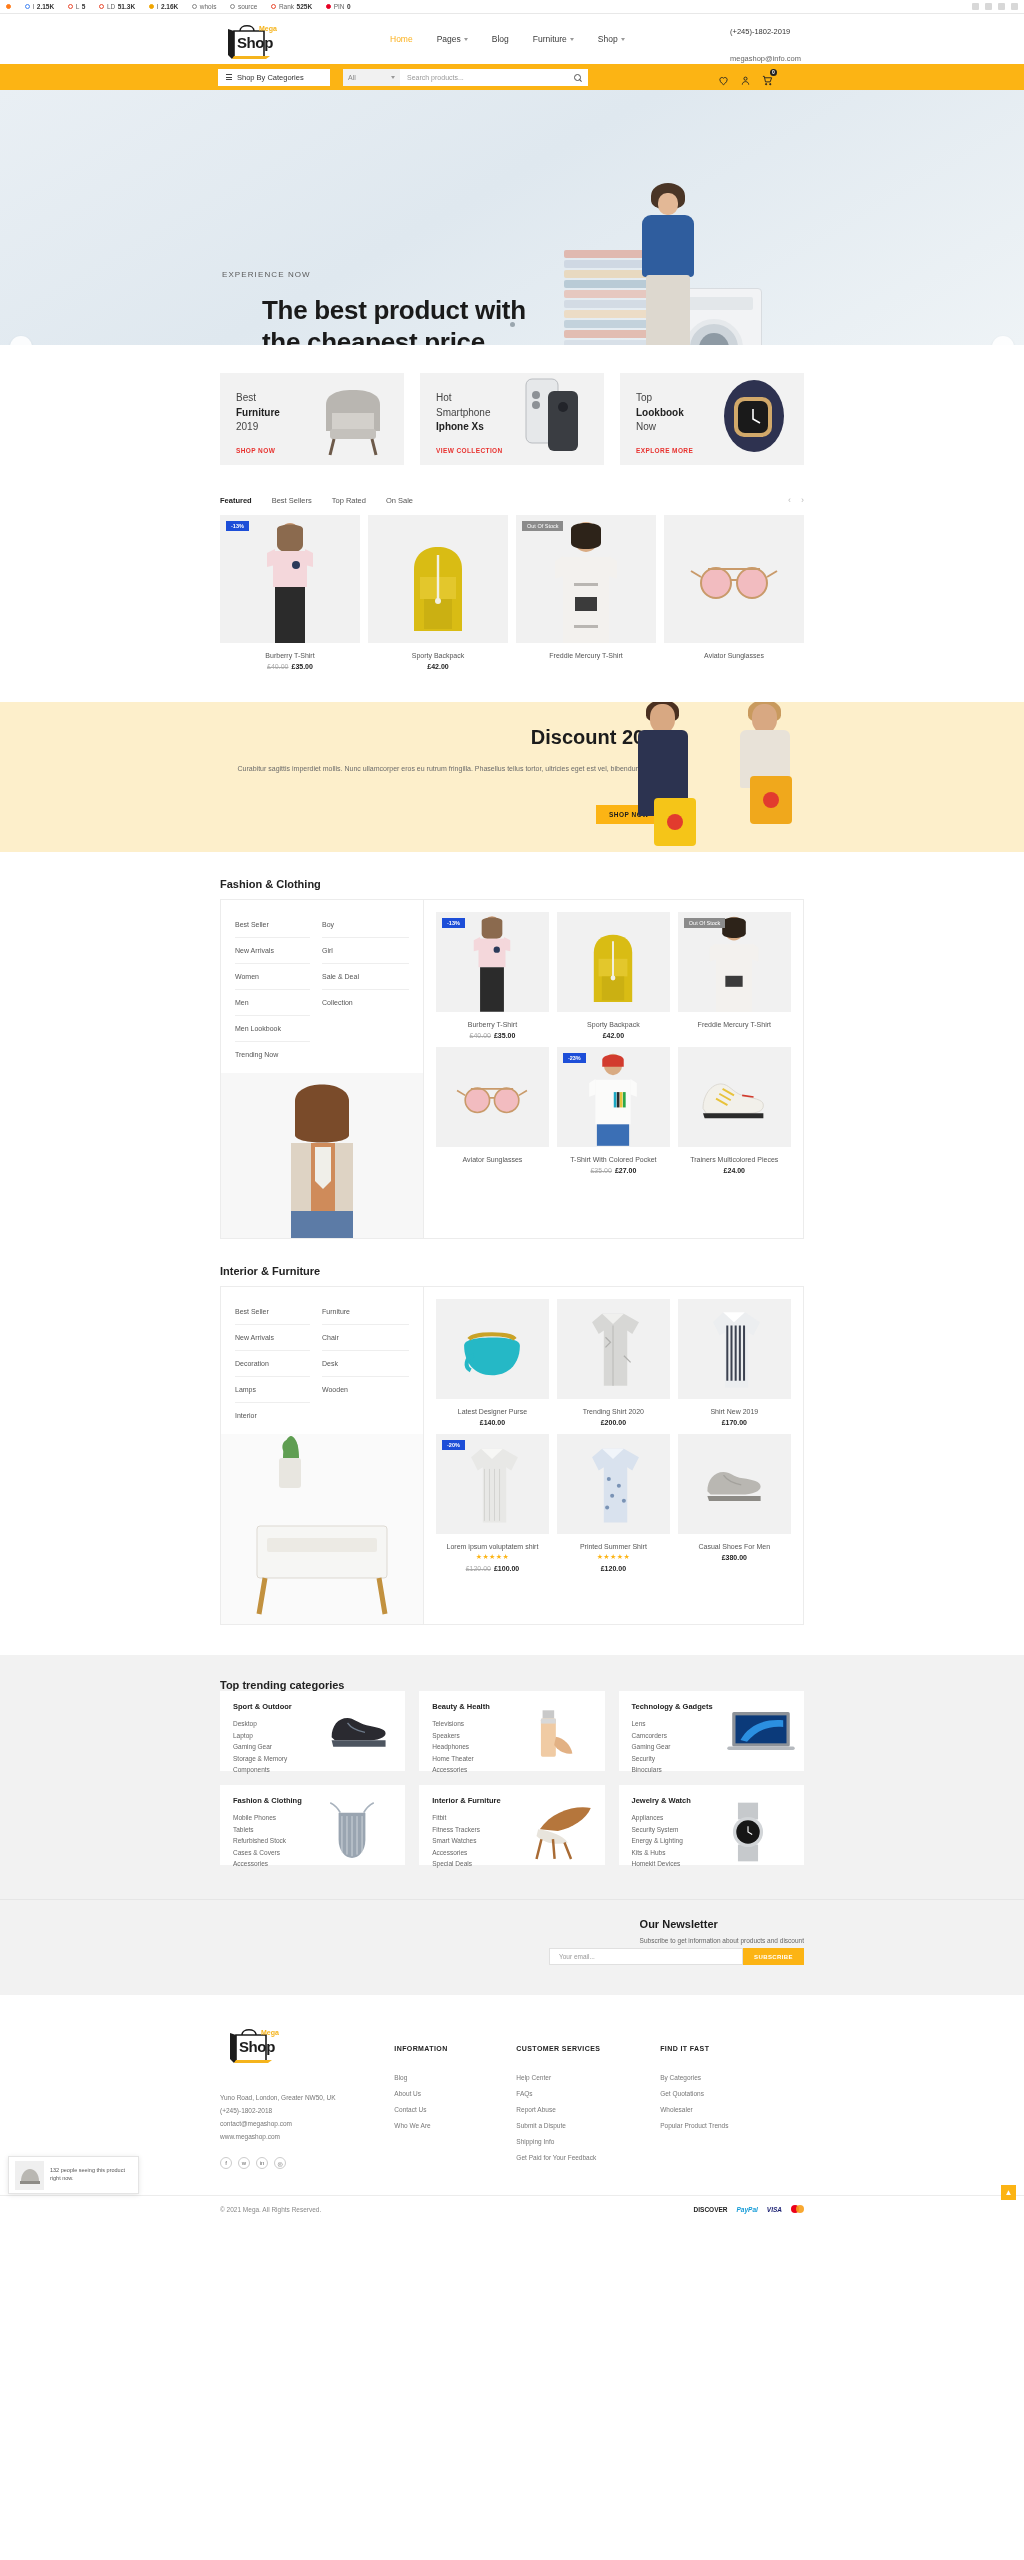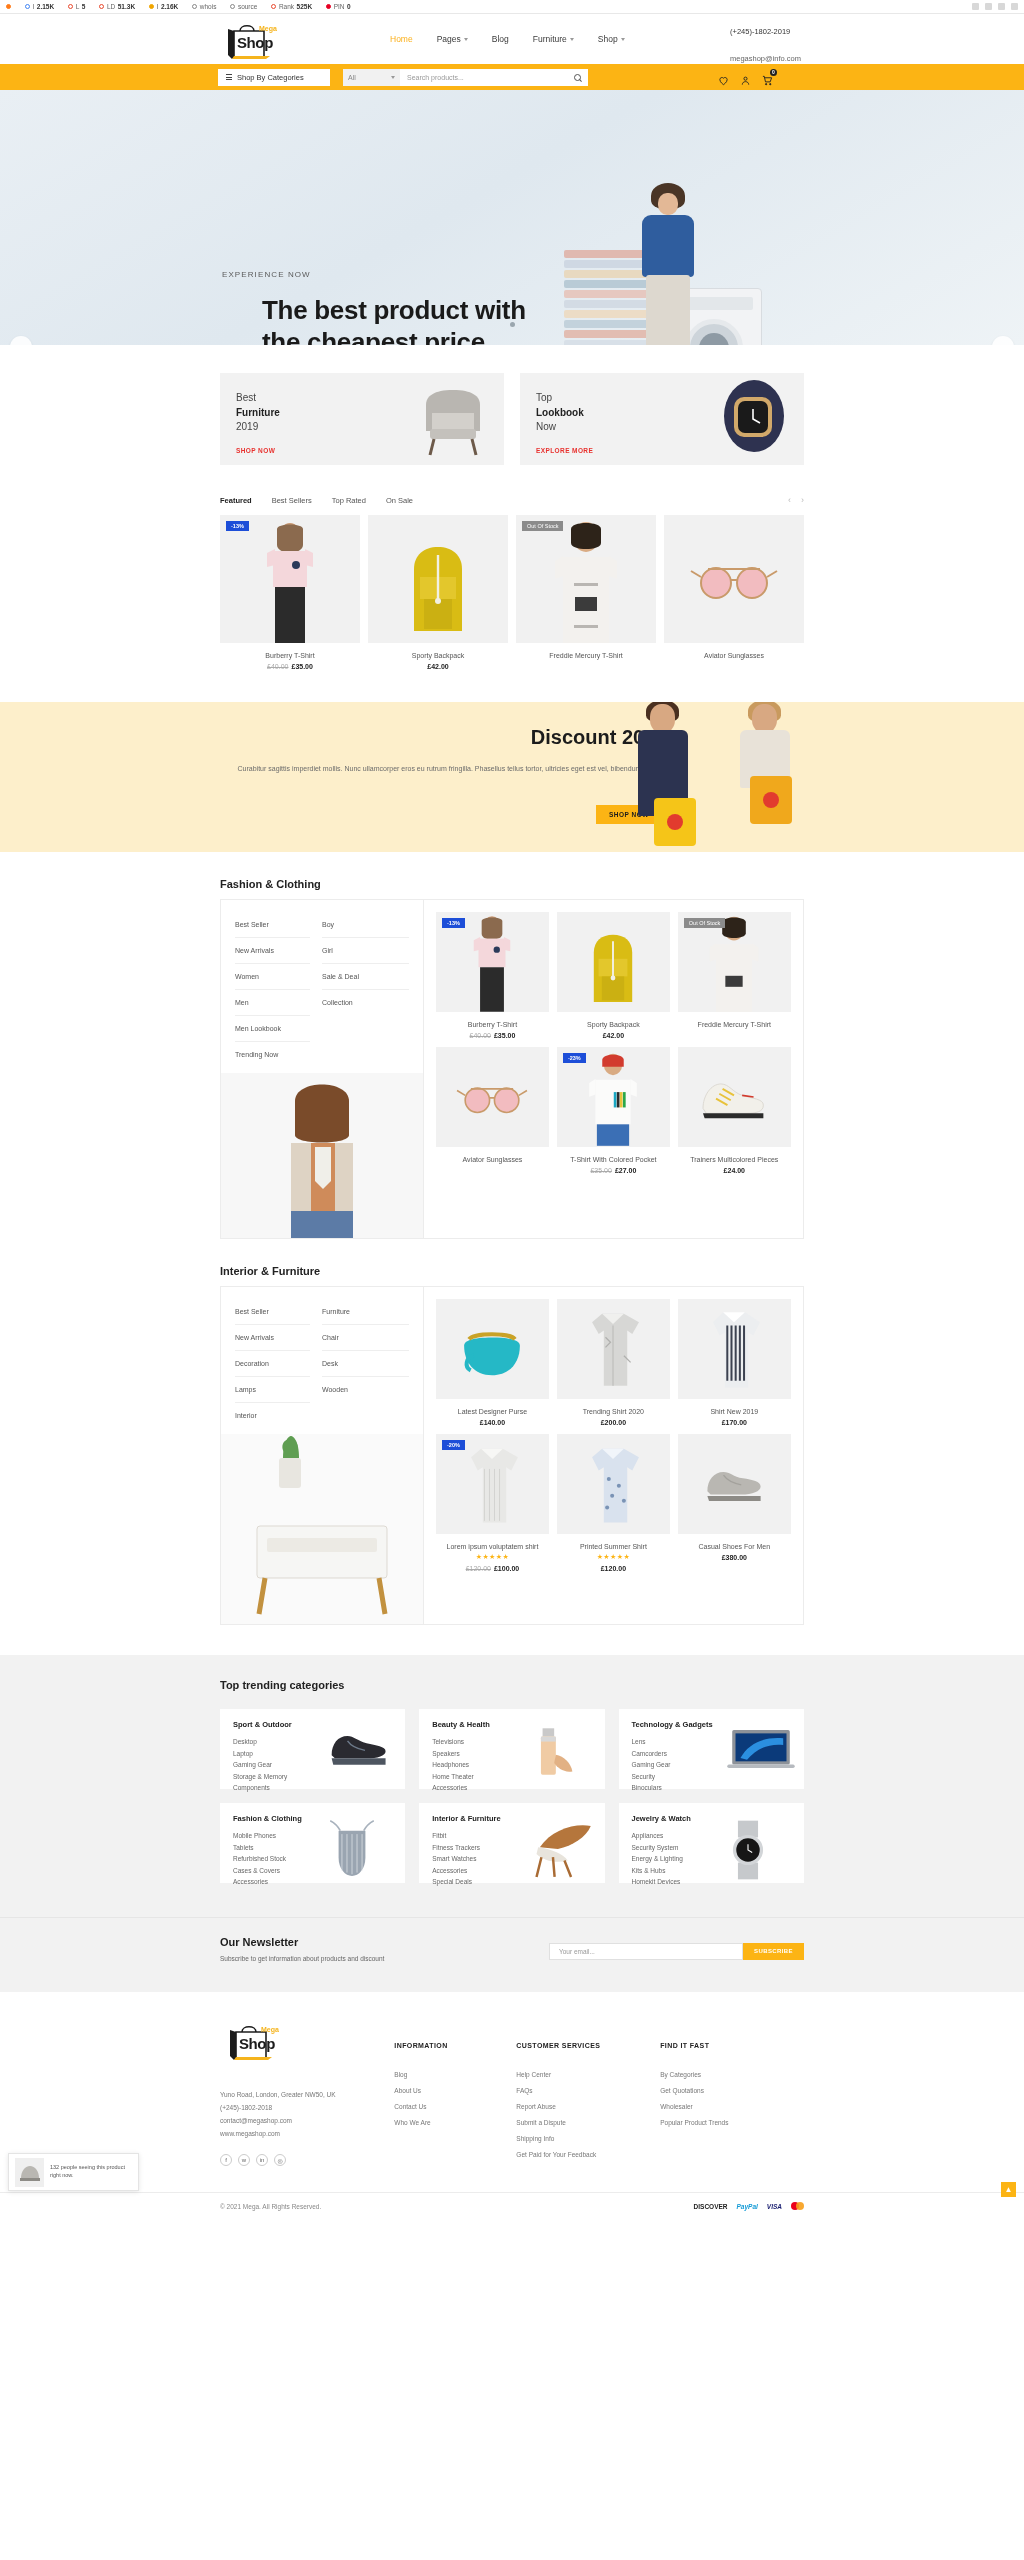--- a/index.html
+++ b/index.html
@@ -209,34 +209,35 @@
   .cat-col:first-child .cat-link { margin-right:12px; }
   .cat-link.last { border-bottom:none; }
   .cat-img { height:165px; position:relative; overflow:hidden; margin-top:6px;}
   .cat-right { flex:1; padding:12px 12px 14px; }
   .cat-grid { display:flex; flex-wrap:wrap; gap:8px; }
   .cat-grid .prod-card { flex:0 0 calc(33.333% - 5.4px); }
   .cat-grid .prod-thumb { height:100px; }
 
   
   .trending { background:#f2f2f2; margin-top:30px; padding:24px 220px 34px;}
-  .trending-title { font-size:11px; font-weight:bold; color:#222; margin-bottom:18px;}
+  .trending-title { font-size:11px; font-weight:bold; color:#222; }
   .tc-grid { display:flex; flex-wrap:wrap; gap:14px; }
   .tc-card {
     flex:0 0 calc(33.333% - 9.4px); background:#fff; height:80px; position:relative; padding:11px 13px;
     cursor:pointer;
   }
   .tc-title { font-size:7.5px; font-weight:bold; color:#222; margin-bottom:7px;}
   .tc-item { font-size:6.5px; color:#666; line-height:1.78; }
   .tc-img { position:absolute; right:8px; top:16px; width:72px; height:56px; }
 
   
   .newsletter {
-    background:#f2f2f2; padding:18px 220px 30px; display:flex; align-items:center;
+    background:#f2f2f2; padding:18px 220px 30px; display:flex; align-items:flex-end;
     border-top:1px solid #e6e6e6;
+    flex-direction:column;
   }
   .nl-left { flex:1; }
   .nl-title { font-size:11px; font-weight:bold; color:#1c1c1c;}
   .nl-sub { font-size:6.5px; color:#666; margin-top:7px;}
   .nl-form { display:flex; height:17px; width:255px; margin-top:4px;}
   .nl-input { flex:1; background:#fff; border:1px solid #e0e0e0; font-size:6.5px; color:#999; display:flex; align-items:center; padding:0 9px;}
   .nl-btn { background:#fcb414; color:#fff; font-size:6px; font-weight:bold; letter-spacing:0.4px; display:flex; align-items:center; padding:0 11px; cursor:pointer;}
 
   
   .footer { background:#fff; padding:28px 220px 0; display:flex; }
@@ -475,20 +476,37 @@
         <svg width="90" height="78" viewBox="0 0 90 78">
           <path d="M18 26c0-9 8-15 27-15s27 6 27 15v26H18z" fill="#b9b6b1"></path>
           <path d="M24 34h42v22H24z" fill="#d3d0cb"></path>
           <rect x="22" y="50" width="46" height="10" rx="3" fill="#c4c1bc"></rect>
           <path d="M26 60l-4 16M64 60l4 16" stroke="#6d5a4a" stroke-width="3"></path>
         </svg>
       </div>
     </div>
     <div class="promo-card">
       <div class="promo-text">
+        <div class="promo-t1">Hot</div>
+        <div class="promo-t1">Smartphone</div>
+        <div class="promo-t1"><b>Iphone Xs</b></div>
+        <span class="promo-link">VIEW COLLECTION</span>
+      </div>
+      <div class="promo-img">
+        <svg width="92" height="84" viewBox="0 0 92 84">
+          <rect x="20" y="6" width="32" height="64" rx="6" fill="#e6e8ea" stroke="#b9bcc0"></rect>
+          <rect x="42" y="18" width="30" height="60" rx="6" fill="#3a3d42"></rect>
+          <circle cx="57" cy="34" r="5" fill="#22242a"></circle>
+          <circle cx="30" cy="22" r="4" fill="#8d9196"></circle>
+          <circle cx="30" cy="32" r="4" fill="#8d9196"></circle>
+        </svg>
+      </div>
+    </div>
+    <div class="promo-card">
+      <div class="promo-text">
         <div class="promo-t1">Top</div>
         <div class="promo-t1"><b>Lookbook</b></div>
         <div class="promo-t1">Now</div>
         <span class="promo-link">EXPLORE MORE</span>
       </div>
       <div class="promo-img">
         <svg width="88" height="82" viewBox="0 0 88 82">
           <ellipse cx="44" cy="41" rx="30" ry="36" fill="#2e3250"></ellipse>
           <rect x="24" y="22" width="38" height="40" rx="10" fill="#d2a96a"></rect>
           <rect x="28" y="26" width="30" height="32" rx="7" fill="#1a1a1a"></rect>

